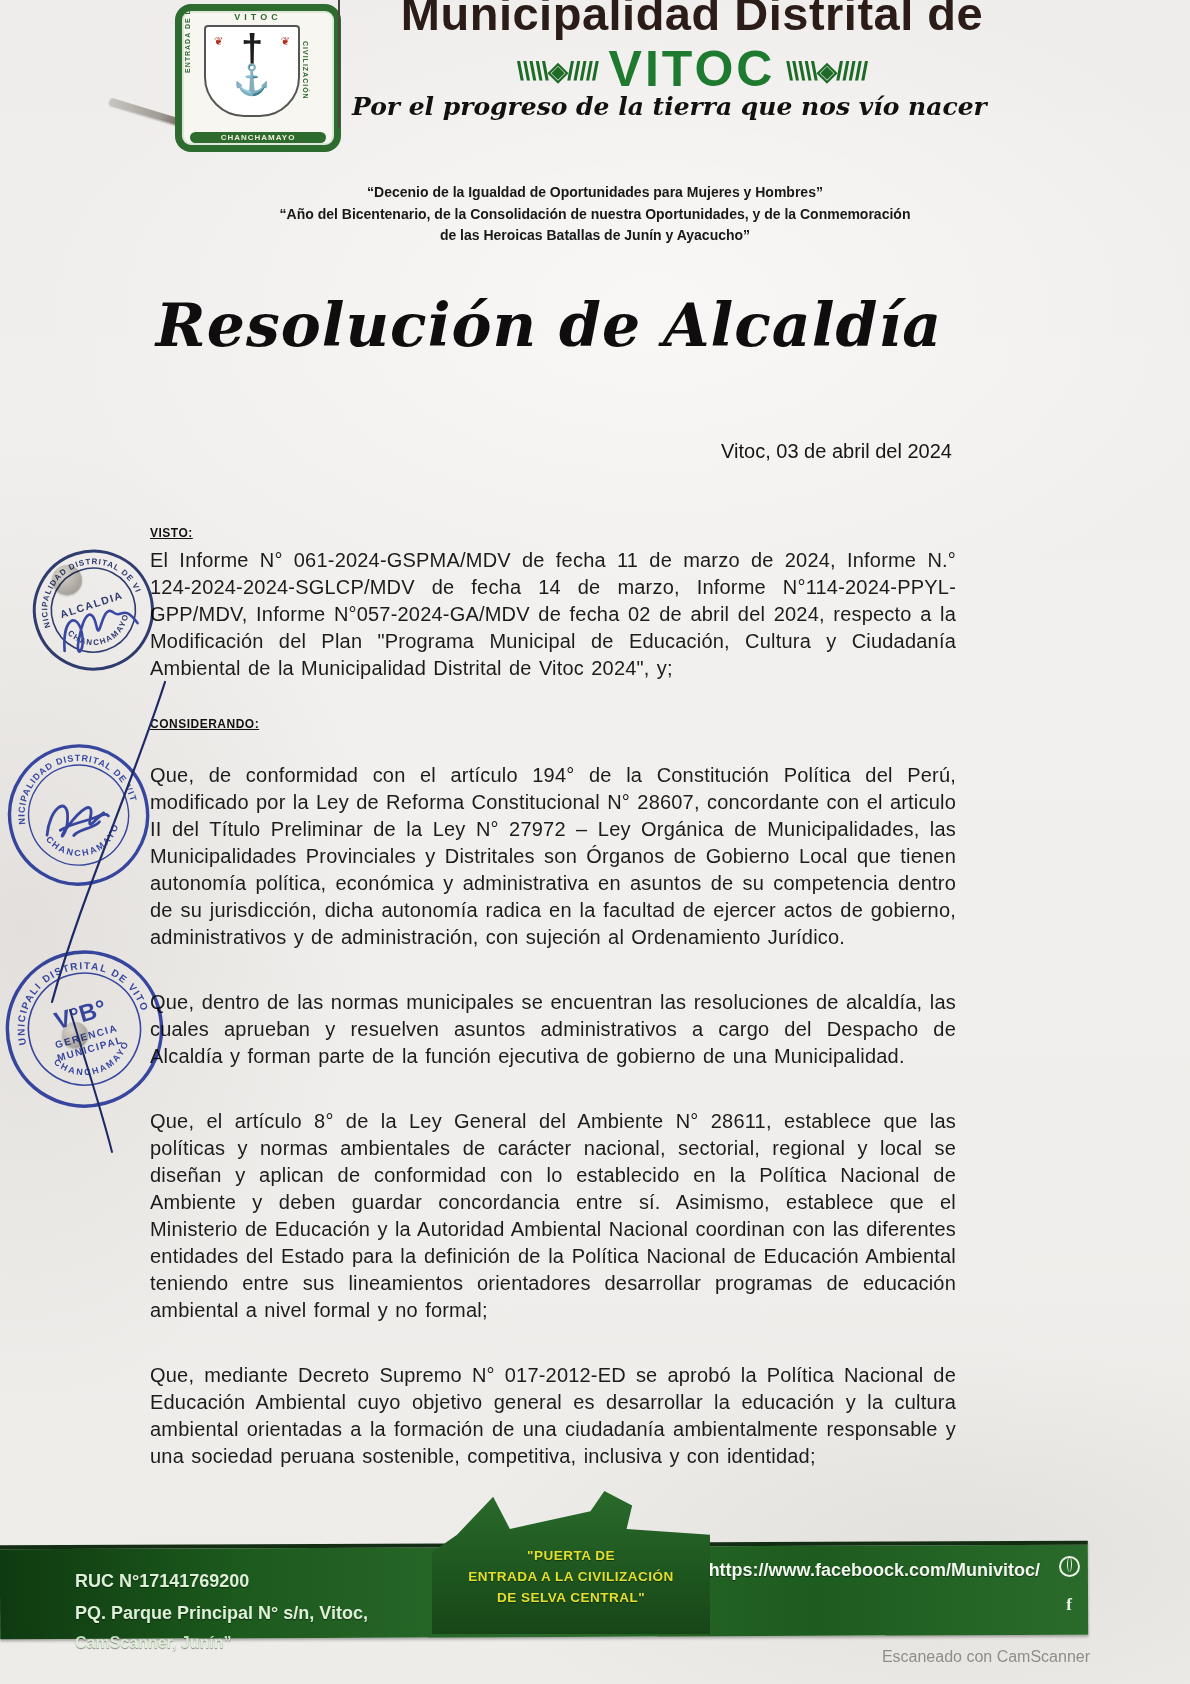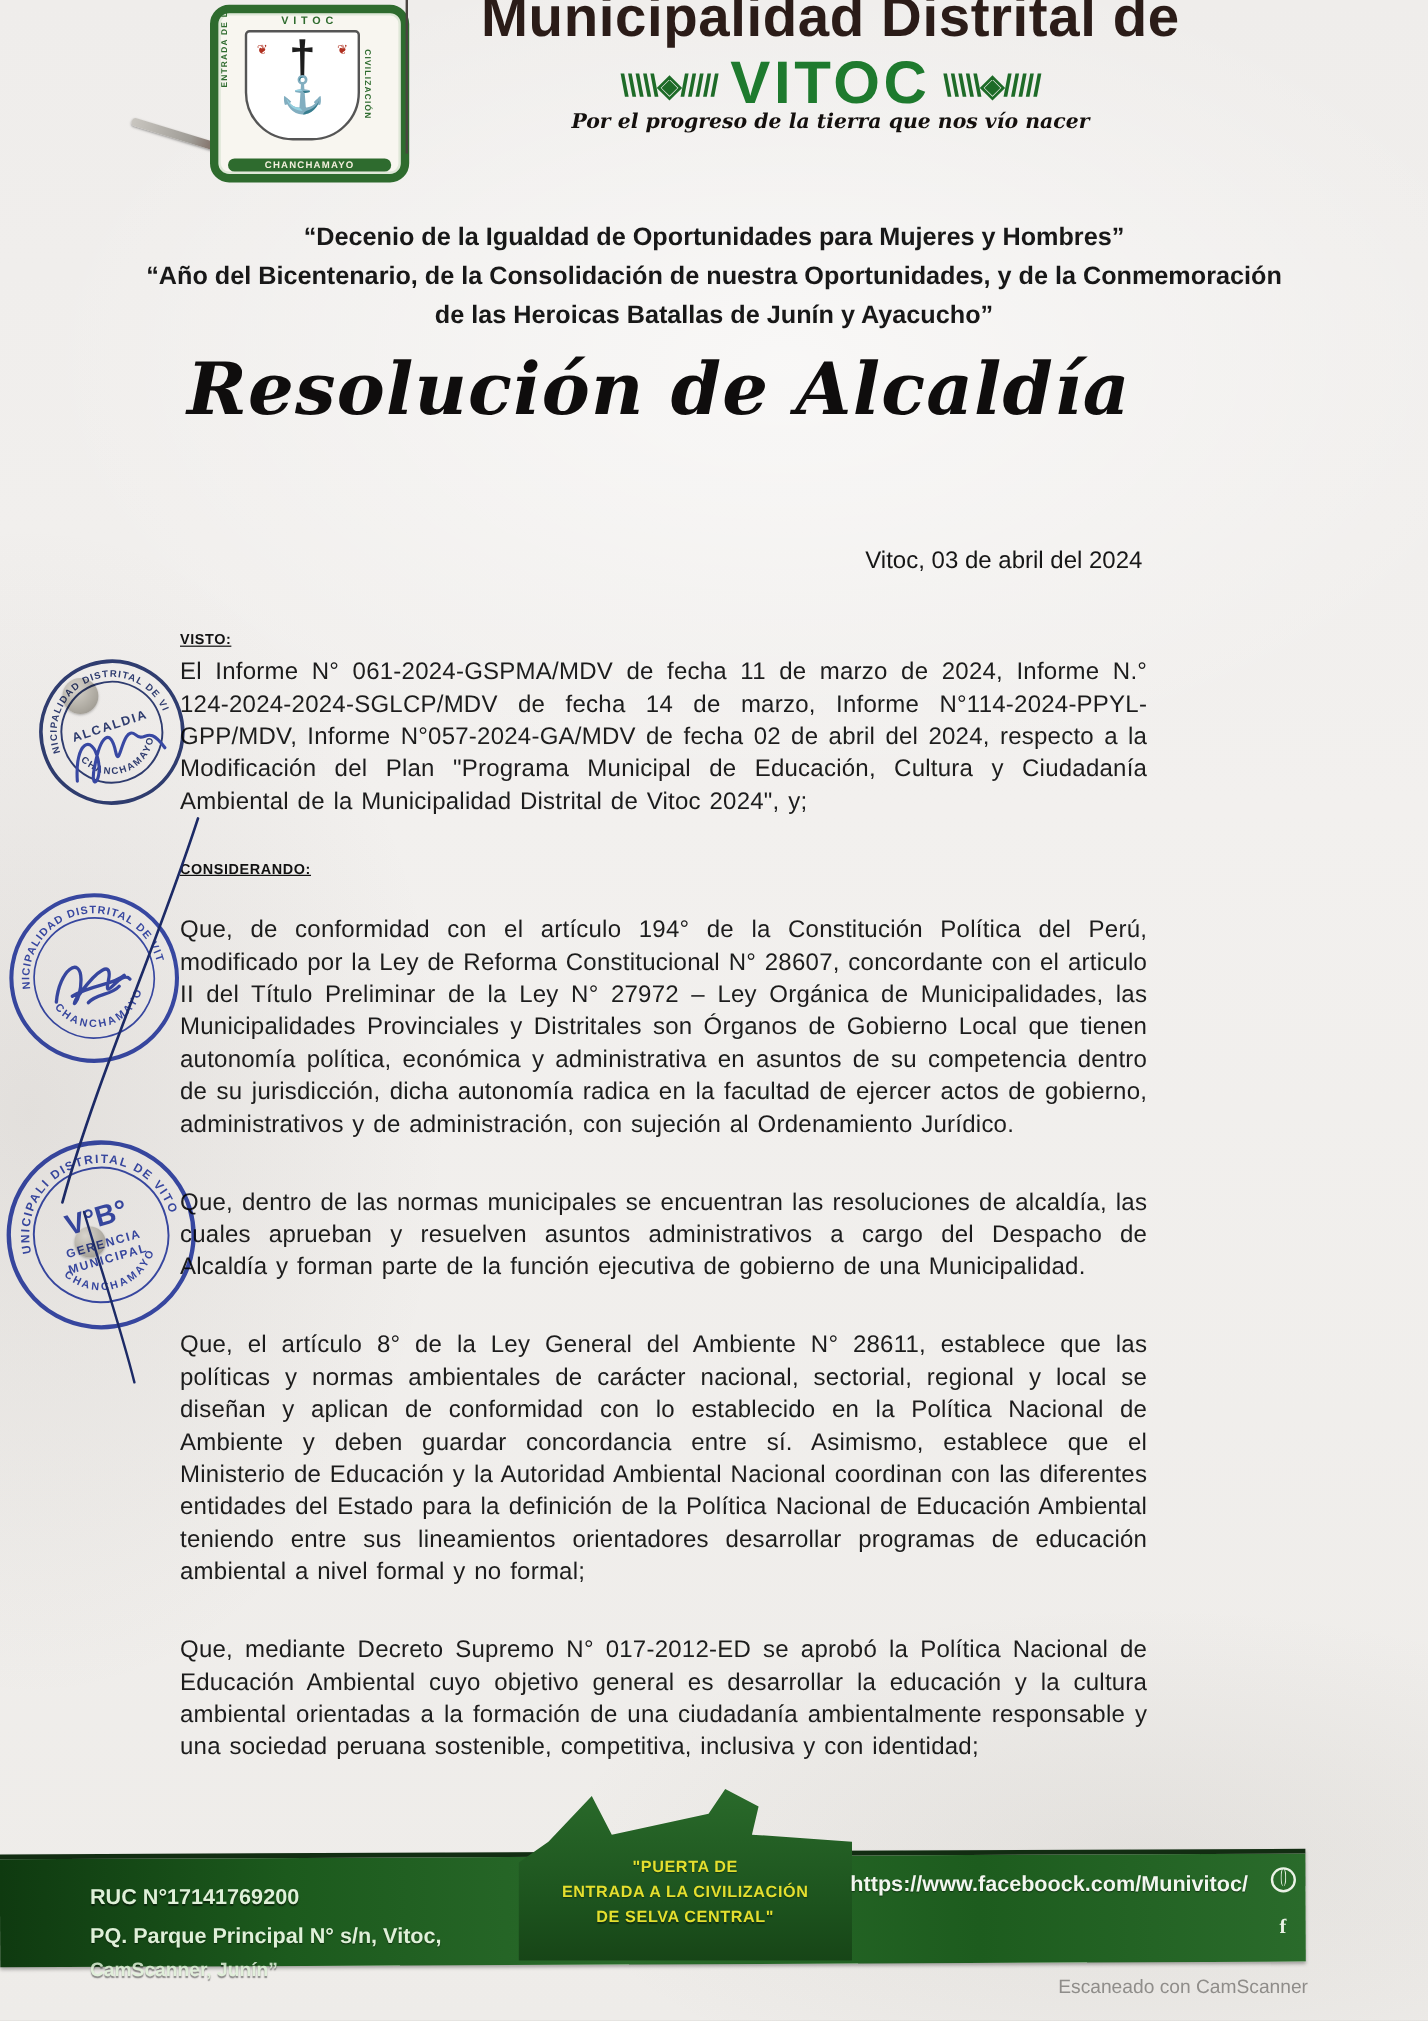--- a/index.html
+++ b/index.html
@@ -35,34 +35,34 @@
   .crest .side.l{left:2px;top:62px;transform:rotate(-90deg);transform-origin:left top;}
   .crest .side.r{right:-34px;top:30px;transform:rotate(90deg);transform-origin:left top;}
   .divline{left:338px;top:0;width:2px;height:128px;background:#4a4440;}
 
   
   .orgline{left:352px;top:-14px;width:680px;text-align:center;font-size:47px;font-weight:bold;
     color:#2b1c18;letter-spacing:.5px;}
   .vitocrow{left:352px;top:40px;width:680px;text-align:center;white-space:nowrap;}
   .deco{font-weight:bold;color:#1e6b28;font-size:26px;letter-spacing:-1px;vertical-align:6px;}
   .vitoc{font-size:50px;font-weight:bold;color:#1e7a2e;letter-spacing:3px;padding:0 6px;}
-  .slogan{left:352px;top:92px;width:680px;text-align:center;font-family:"DejaVu Serif", serif;
-    font-style:italic;font-weight:bold;font-size:17px;color:#14100e;}
-
-  .quotes{left:95px;top:182px;width:1000px;text-align:center;font-size:21px;font-weight:bold;
+  .slogan{left:352px;top:92px;width:680px;text-align:left;font-family:"DejaVu Serif", serif;
+    font-style:italic;font-weight:bold;font-size:25px;color:#14100e;}
+
+  .quotes{left:95px;top:182px;width:1000px;text-align:center;font-size:14px;font-weight:bold;
     line-height:1.55;color:#181818;}
 
   .scripttitle{left:0;top:290px;width:1098px;text-align:center;font-family:"DejaVu Serif", serif;
     font-style:italic;font-weight:bold;font-size:60px;color:#0f0d0d;letter-spacing:1px;}
   .resnum{left:0;top:388px;width:1190px;text-align:center;color:#111;}
   .resnum .np{font-size:22px;font-weight:bold;}
   .resnum .nm{font-size:31px;font-weight:bold;letter-spacing:1px;}
   .resnum .ns{font-size:24px;font-weight:bold;}
 
-  .dateline{top:456px;right:238px;font-size:20px;color:#161616;}
+  .dateline{top:440px;right:238px;font-size:20px;color:#161616;}
 
   .content{left:150px;top:520px;width:806px;font-size:20px;line-height:27px;text-align:justify;
     color:#1c1c1c;letter-spacing:.2px;word-spacing:1.5px;}
   .h-sec{font-size:12px;font-weight:bold;text-decoration:underline;letter-spacing:.5px;margin:0 0 3px 0;color:#111;}
   .content p{margin:0 0 0 0;}
   .content p.para{margin-bottom:38px;margin-top:24px;}
   .gap28{height:29px;}
 
   
   .stamp{mix-blend-mode:multiply;opacity:.92;}

